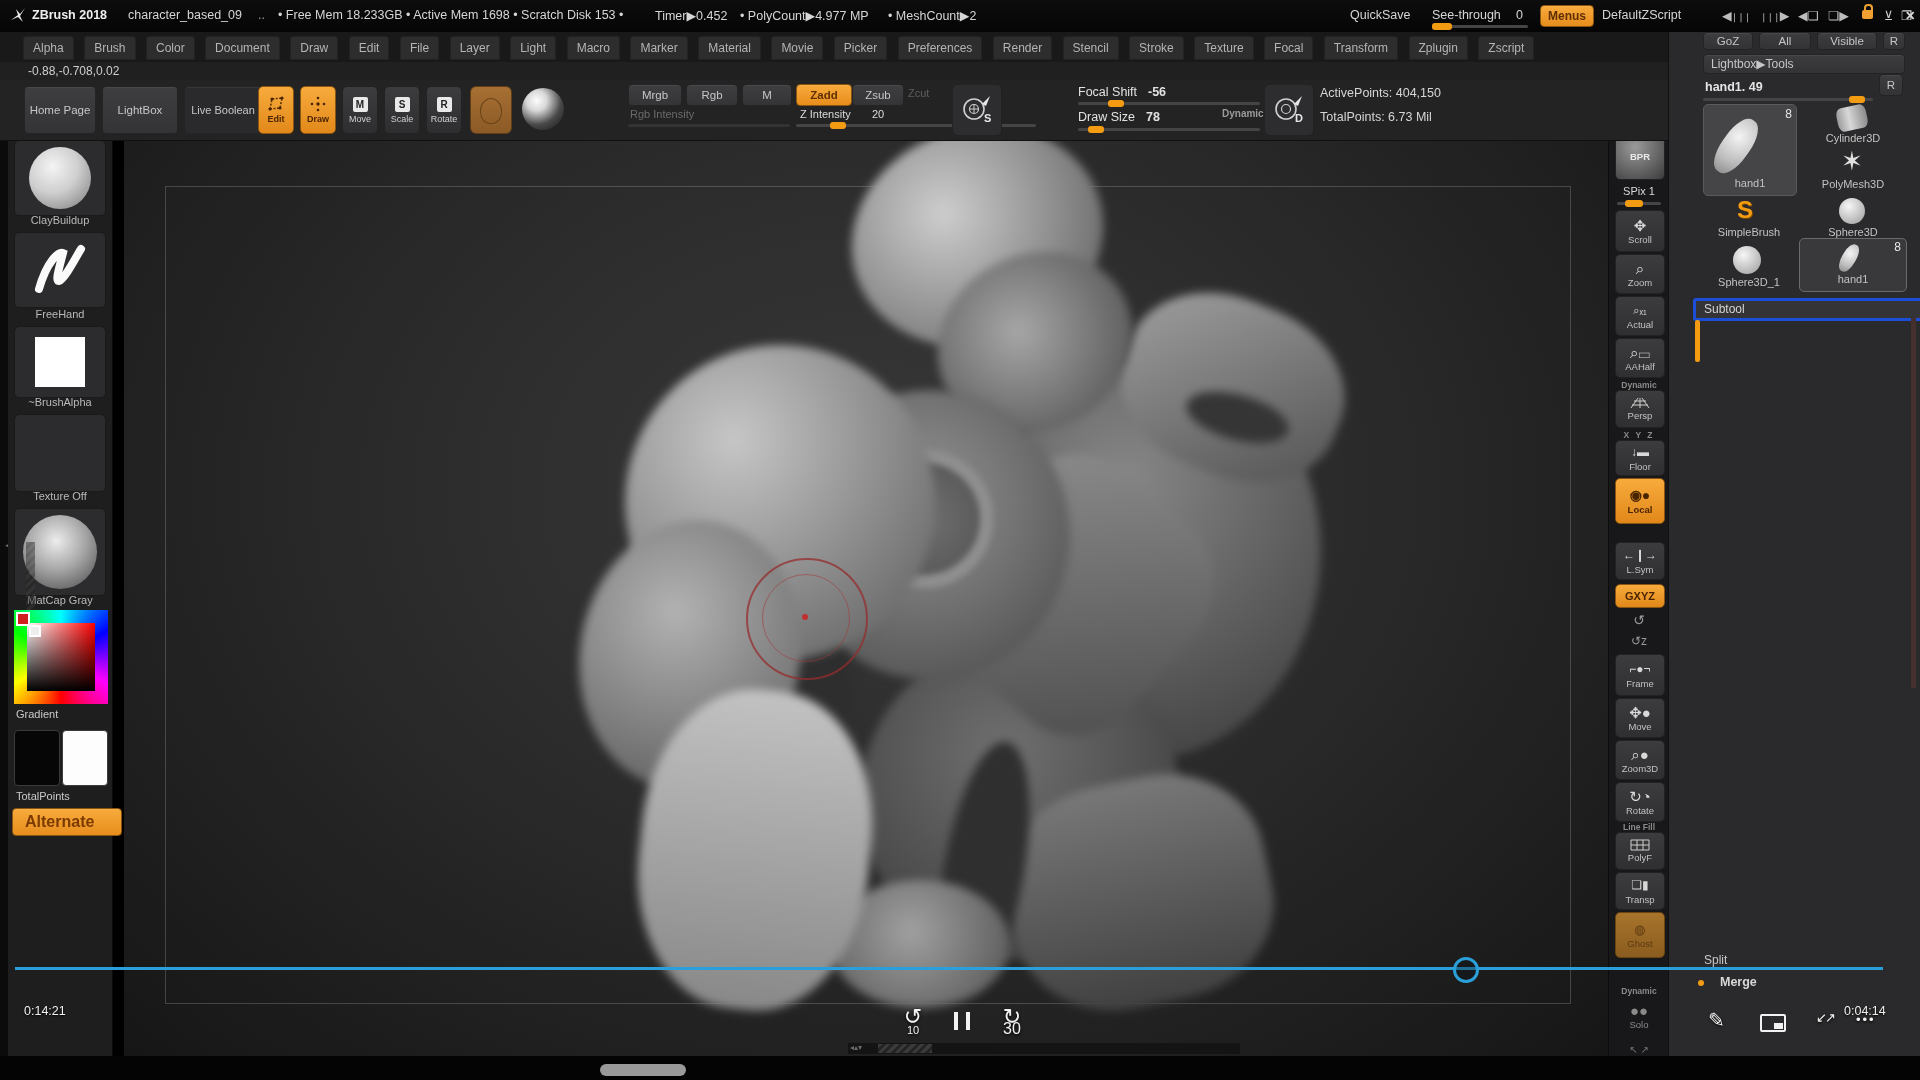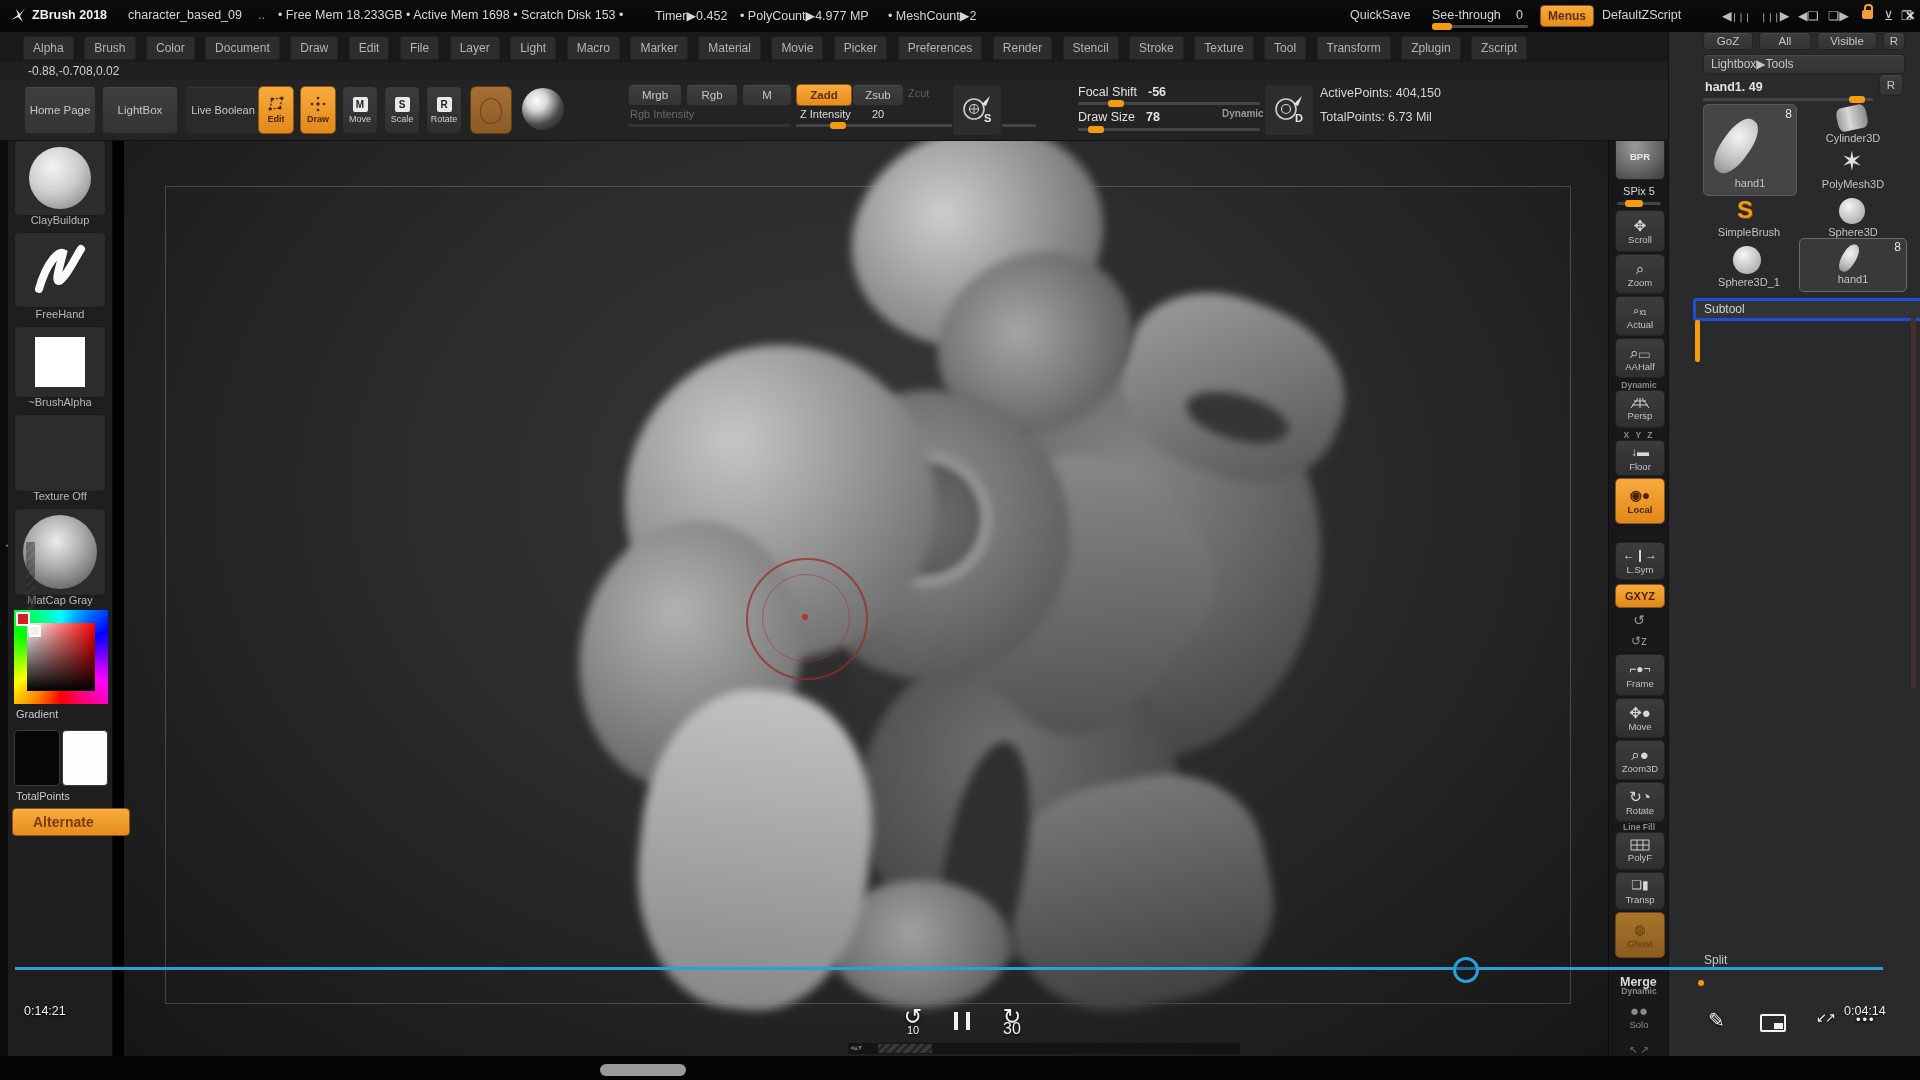--- a/index.html
+++ b/index.html
@@ -131,21 +131,21 @@
     <span class="mtab">Macro</span>
     <span class="mtab">Marker</span>
     <span class="mtab">Material</span>
     <span class="mtab">Movie</span>
     <span class="mtab">Picker</span>
     <span class="mtab">Preferences</span>
     <span class="mtab">Render</span>
     <span class="mtab">Stencil</span>
     <span class="mtab">Stroke</span>
     <span class="mtab">Texture</span>
-    <span class="mtab">Tool</span>
+    <span class="mtab">Focal</span>
     <span class="mtab">Transform</span>
     <span class="mtab">Zplugin</span>
     <span class="mtab">Zscript</span>
   </div>
 </div>
 
 <div class="abs" id="coordrow">
   <span class="abs" style="left:28px;top:2px;font-size:12px;color:#cfcfcf">-0.88,-0.708,0.02</span>
 </div>
 
@@ -269,21 +269,21 @@
 
   <div class="abs" style="left:6px;top:470px;width:94px;height:94px;background:conic-gradient(from 180deg,#f00,#ff0,#0f0,#0ff,#00f,#f0f,#f00)">
     <div class="abs" style="left:13px;top:13px;width:68px;height:68px;background:linear-gradient(to bottom,rgba(0,0,0,0),#000),linear-gradient(to right,#fff,#f00)"></div>
     <div class="abs" style="left:2px;top:2px;width:10px;height:10px;border:2px solid #fff;background:#d02020"></div>
     <div class="abs" style="left:15px;top:15px;width:8px;height:8px;border:2px solid #fff;background:#eee"></div>
   </div>
   <div class="tlabel" style="top:568px;text-align:left;padding-left:8px;width:96px;color:#cacaca">Gradient</div>
   <div class="abs" style="left:6px;top:590px;width:44px;height:54px;background:#060606;border:1px solid #3a3a3a;border-radius:4px"></div>
   <div class="abs" style="left:54px;top:590px;width:44px;height:54px;background:#fdfdfd;border:1px solid #3a3a3a;border-radius:4px"></div>
   <div class="tlabel" style="top:650px;text-align:left;padding-left:8px;width:96px;color:#cacaca">TotalPoints</div>
-  <div class="b ob" style="left:4px;top:668px;width:96px;height:26px;font-size:14px;justify-content:flex-start;padding-left:20px;color:#7a3a00!important">Alternate</div>
+  <div class="b ob" style="left:4px;top:668px;width:96px;height:26px;font-size:16px;justify-content:flex-start;padding-left:12px;color:#7a3a00!important">Alternate</div>
 </div>
 
 <div class="abs" id="canvas">
   <div id="docframe"></div>
 
   <div class="fig" style="left:856px;top:220px;width:340px;height:400px;transform:rotate(8deg);background:radial-gradient(circle at 40% 30%,#868686,#474747 80%)"></div>
   <div class="fig" style="left:736px;top:500px;width:320px;height:320px;background:radial-gradient(circle at 45% 35%,#6f6f6f,#3d3d3d 85%)"></div>
   <div class="fig" style="left:886px;top:640px;width:260px;height:225px;transform:rotate(-12deg);background:linear-gradient(#787878,#404040);border-radius:40%"></div>
   <div class="fig" style="left:996px;top:160px;width:225px;height:175px;transform:rotate(22deg);background:linear-gradient(135deg,#a2a2a2,#505050);border-radius:45%"></div>
   <div class="fig" style="left:1061px;top:255px;width:105px;height:45px;transform:rotate(15deg);background:#353535"></div>
@@ -302,21 +302,21 @@
   <div class="cursor-c" style="left:622px;top:418px;width:118px;height:118px;border:2px solid rgba(150,45,45,.75)"></div>
   <div class="cursor-c" style="left:638px;top:434px;width:86px;height:86px;border:1.5px solid rgba(160,55,55,.55)"></div>
   <div class="cursor-c" style="left:678px;top:474px;width:6px;height:6px;background:#c03030"></div>
 </div>
 
 <div class="abs" id="rightshelf">
   <div class="rs" style="top:-8px;height:46px;background:radial-gradient(circle at 40% 30%,#9a9a9a,#3c3c3c)">
     <span style="color:#e8e8e8;font-weight:bold">BPR</span>
   </div>
   <div class="rs flat" style="top:42px;height:18px;font-size:11px;color:#d8d8d8">
-      <span>SPix 5</span>
+      <span>SPix 1</span>
     </div>
   <div class="track" style="left:8px;top:62px;width:44px">
       <div class="handle" style="left:8px;width:18px"></div>
     </div>
   <div class="rs" style="top:70px;height:40px">
     <span class="gl">✥</span>
     <span>Scroll</span>
   </div>
   <div class="rs" style="top:114px;height:38px">
     <span class="gl">⌕</span>
@@ -569,21 +569,21 @@
 <div class="pb" style="left:1796px;top:854px;width:92px;height:19px">Append</div>
 <div class="pb" style="left:1796px;top:878px;width:92px;height:19px">Insert</div>
 <div class="pb" style="left:1702px;top:902px;width:86px;height:43px">Delete</div>
 <div class="pb" style="left:1796px;top:902px;width:92px;height:19px">Del Other</div>
 <div class="pb" style="left:1796px;top:926px;width:92px;height:19px">Del All</div>
 
 <div class="sep" style="top:950px"></div>
 <span class="abs" style="left:1704px;top:953px;font-size:12px;color:#c8c8c8;z-index:21">Split</span>
 <div class="sep" style="top:970px"></div>
 <span class="abs" style="left:1698px;top:980px;width:6px;height:6px;background:#f39c12;border-radius:50%;z-index:21"></span>
-<span class="abs" style="left:1620px;top:975px;font-size:12.5px;color:#d8d8d8;font-weight:bold;z-index:21">Merge</span>
+<span class="abs" style="left:1720px;top:975px;font-size:12.5px;color:#d8d8d8;font-weight:bold;z-index:21">Merge</span>
 <div class="pb dim" style="left:1702px;top:997px;width:86px;height:18px">MergeDown</div>
 <div class="pb dim" style="left:1796px;top:997px;width:92px;height:18px;font-size:10.5px">MergeSimilar</div>
 <div class="pb dim" style="left:1702px;top:1020px;width:86px;height:18px;font-size:10.5px">MergeVisible</div>
 <div class="pb dim" style="left:1796px;top:1020px;width:42px;height:18px">Weld</div>
 <div class="pb dim" style="left:1844px;top:1020px;width:44px;height:18px">Uv</div>
 
 <div class="abs" style="left:848px;top:1043px;width:392px;height:11px;background:#141414;z-index:41">
   <span style="position:absolute;left:2px;top:0px;color:#6a6a6a;font-size:8px">◂▴▾</span>
   <div class="hatch" style="position:absolute;left:30px;top:1px;width:54px;height:9px"></div>
 </div>

